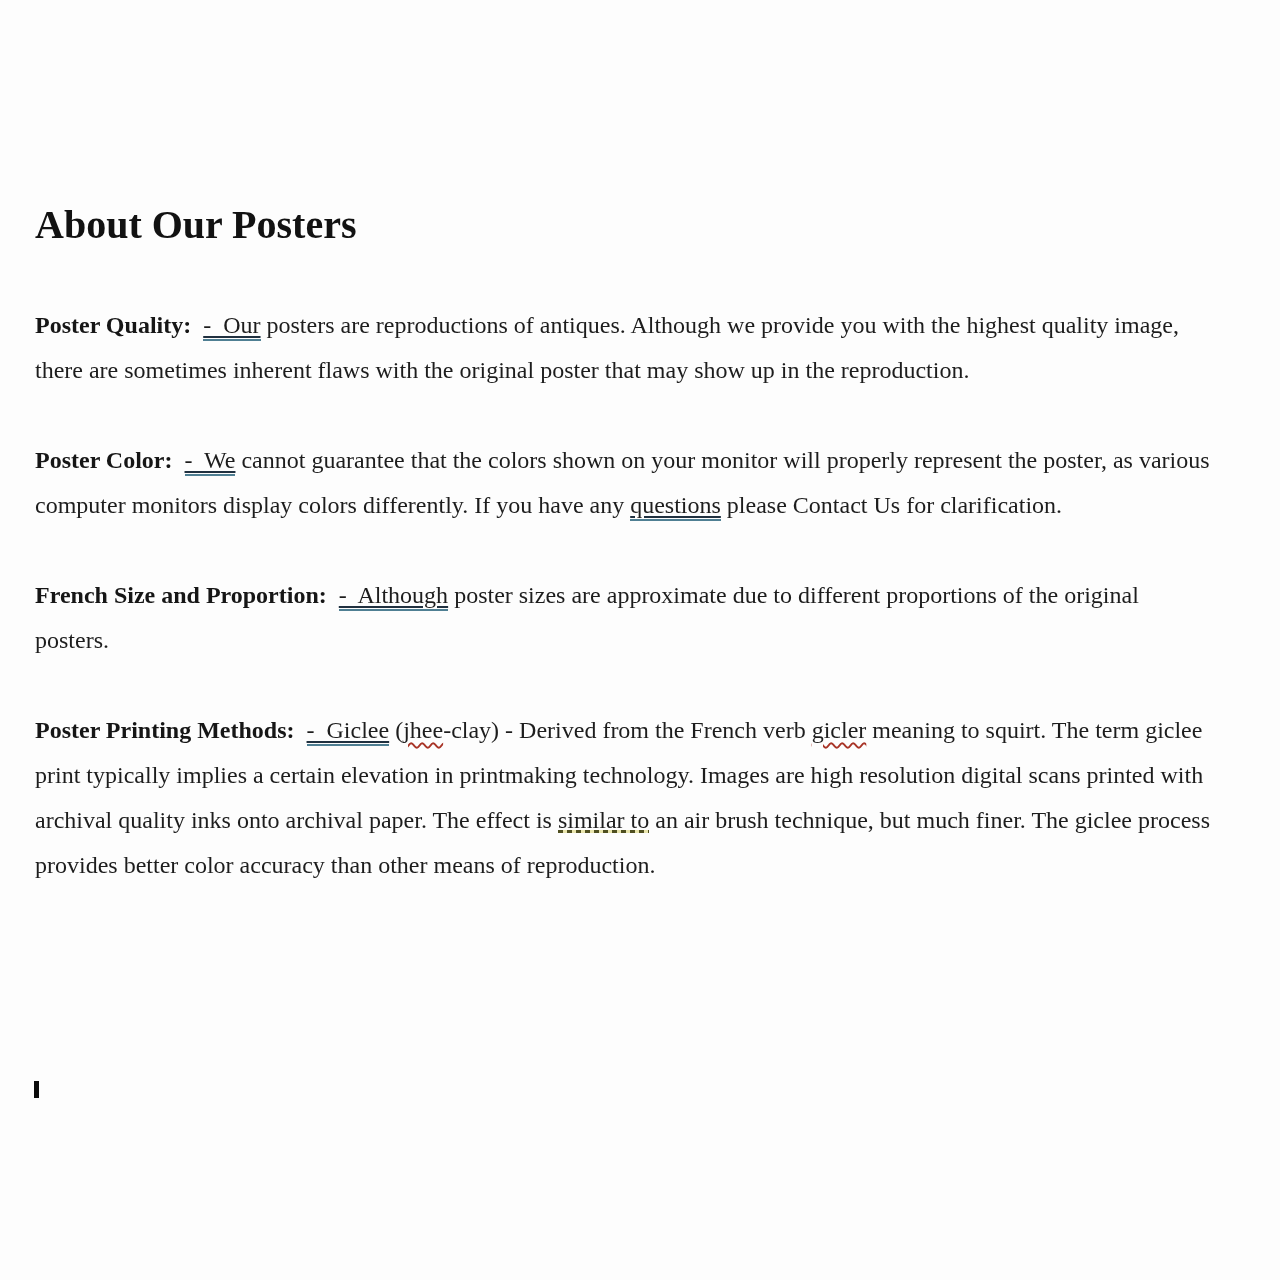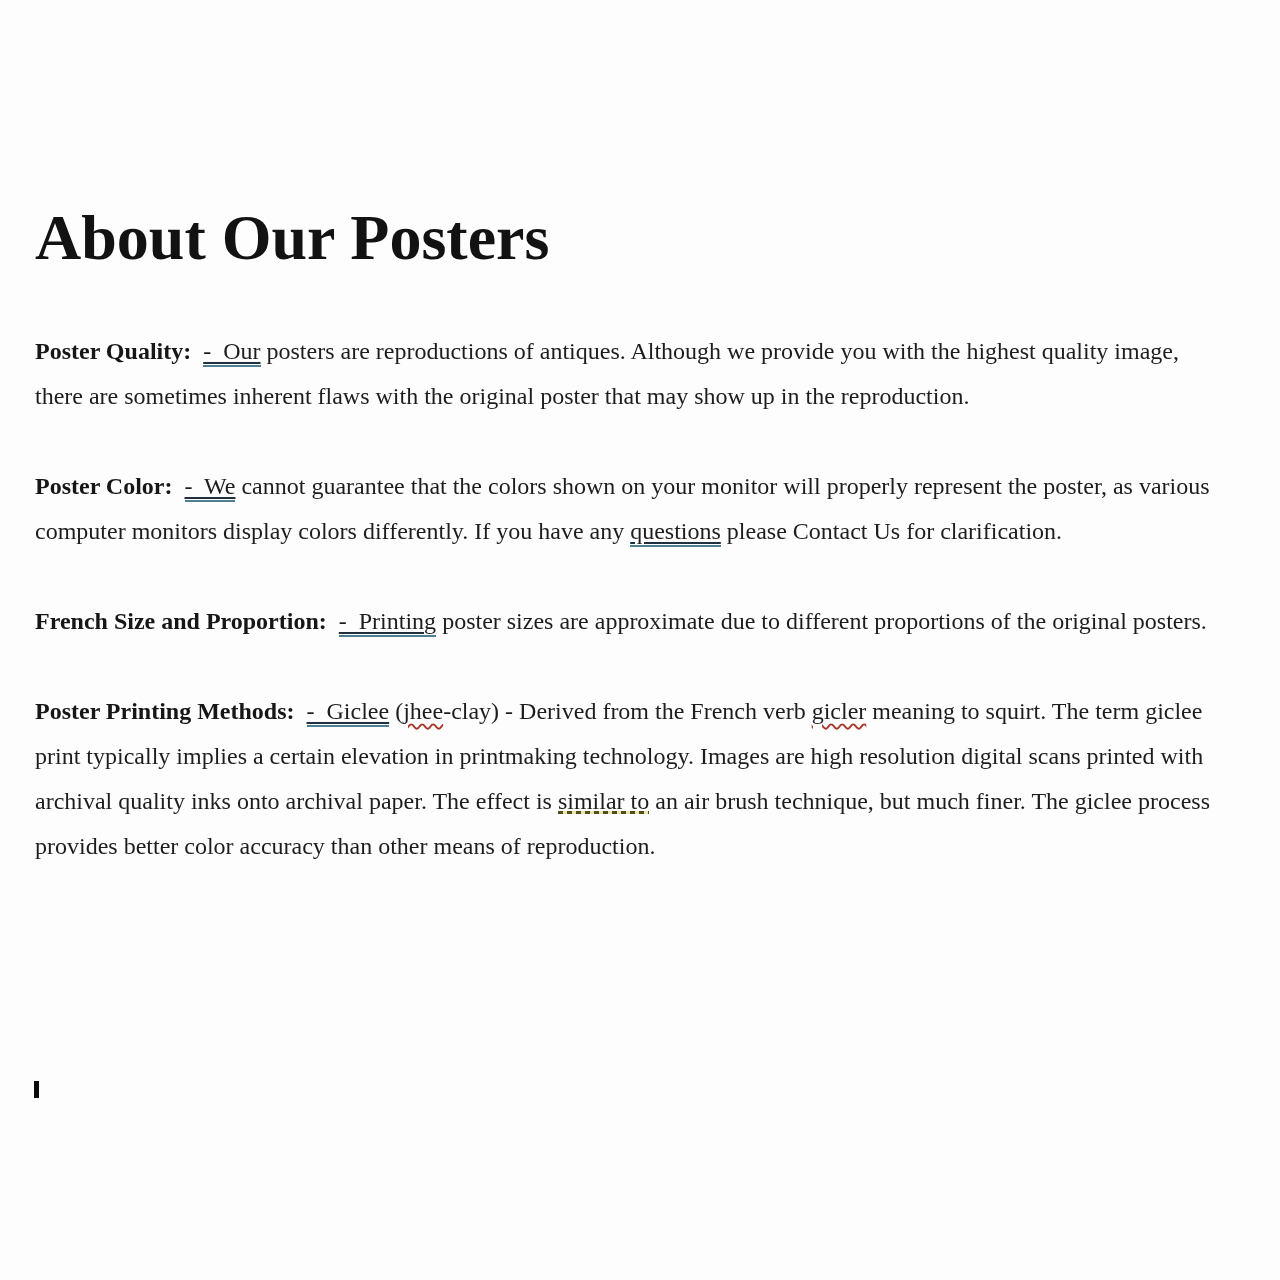--- a/index.html
+++ b/index.html
@@ -20,21 +20,21 @@
   }
   .page{
     position: relative;
     width: 1280px;
     height: 1280px;
     overflow: hidden;
     padding: 203px 68px 0 35px;
   }
   h1.doc-title{
     margin: 0 0 56px 0;
-    font-size: 64px;
+    font-size: 40px;
     line-height: 1.1;
     font-weight: bold;
     color: #121212;
   }
   .para{
     margin: 0 0 45px 0;
     font-size: 24px;
     line-height: 45px;
     white-space: pre-wrap;
   }
@@ -84,18 +84,18 @@
 </style>
 </head>
 <body>
 
 <main class="page">
   <h1 class="doc-title">About Our Posters</h1>
 
   <div id="sections">
       <p class="para"><strong class="run-heading">Poster Quality:</strong><span class="run-plain">  </span><span class="run-link">-  Our</span><span class="run-plain"> posters are reproductions of antiques. Although we provide you with the highest quality image, there are sometimes inherent flaws with the original poster that may show up in the reproduction.</span></p>
       <p class="para"><strong class="run-heading">Poster Color:</strong><span class="run-plain">  </span><span class="run-link">-  We</span><span class="run-plain"> cannot guarantee that the colors shown on your monitor will properly represent the poster, as various computer monitors display colors differently. If you have any </span><span class="run-link">questions</span><span class="run-plain"> please Contact Us for clarification.</span></p>
-      <p class="para"><strong class="run-heading">French Size and Proportion:</strong><span class="run-plain">  </span><span class="run-link">-  Printing</span><span class="run-plain"> poster sizes are approximate due to different proportions of the original posters.</span></p>
+      <p class="para"><strong class="run-heading">French Size and Proportion:</strong><span class="run-plain">  </span><span class="run-link">-  Although</span><span class="run-plain"> poster sizes are approximate due to different proportions of the original posters.</span></p>
       <p class="para"><strong class="run-heading">Poster Printing Methods:</strong><span class="run-plain">  </span><span class="run-link">-  Giclee</span><span class="run-plain"> (</span><span class="run-spell">jhee</span><span class="run-plain">-clay) - Derived from the French verb </span><span class="run-spell">gicler</span><span class="run-plain"> meaning to squirt. The term giclee print typically implies a certain elevation in printmaking technology. Images are high resolution digital scans printed with archival quality inks onto archival paper. The effect is </span><span class="run-grammar">similar to</span><span class="run-plain"> an air brush technique, but much finer. The giclee process provides better color accuracy than other means of reproduction.</span></p>
     </div>
 
   <div class="text-cursor"></div>
 </main>
 
 </body></html>

